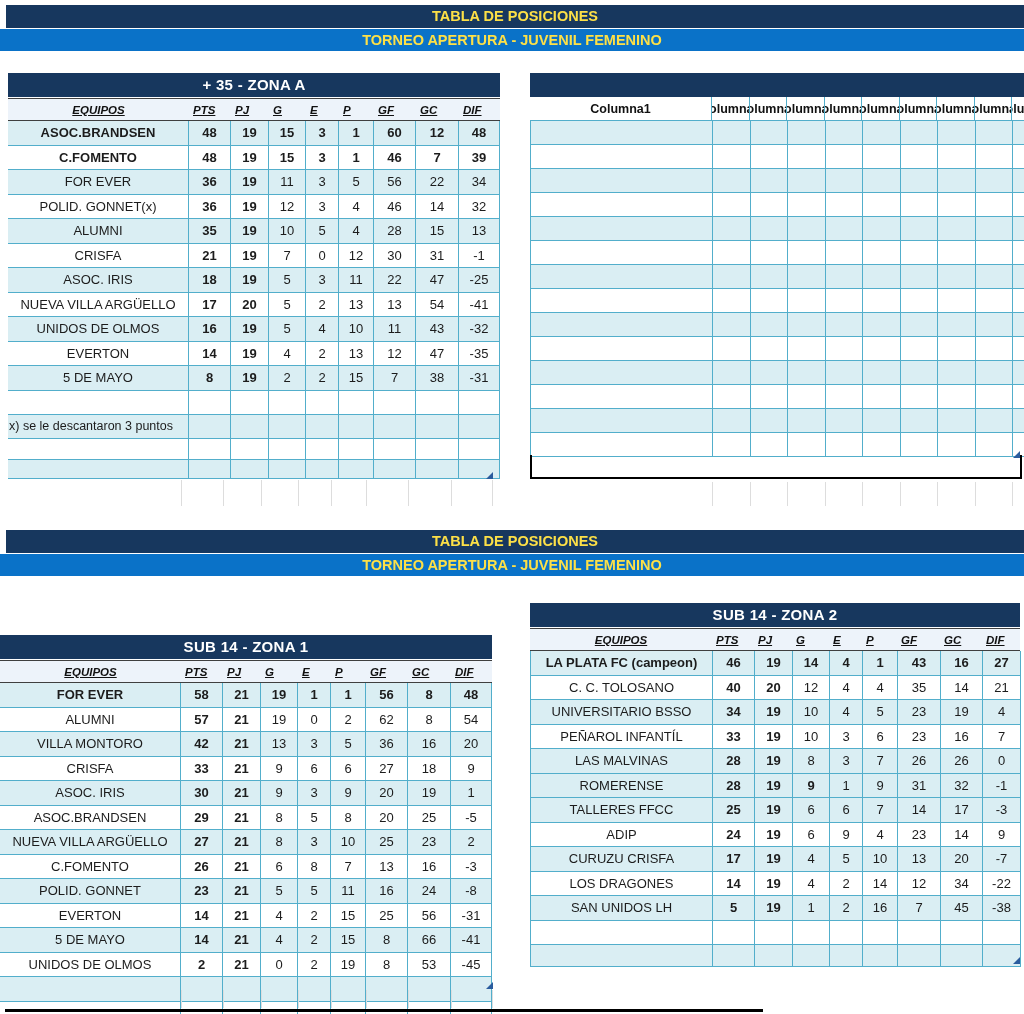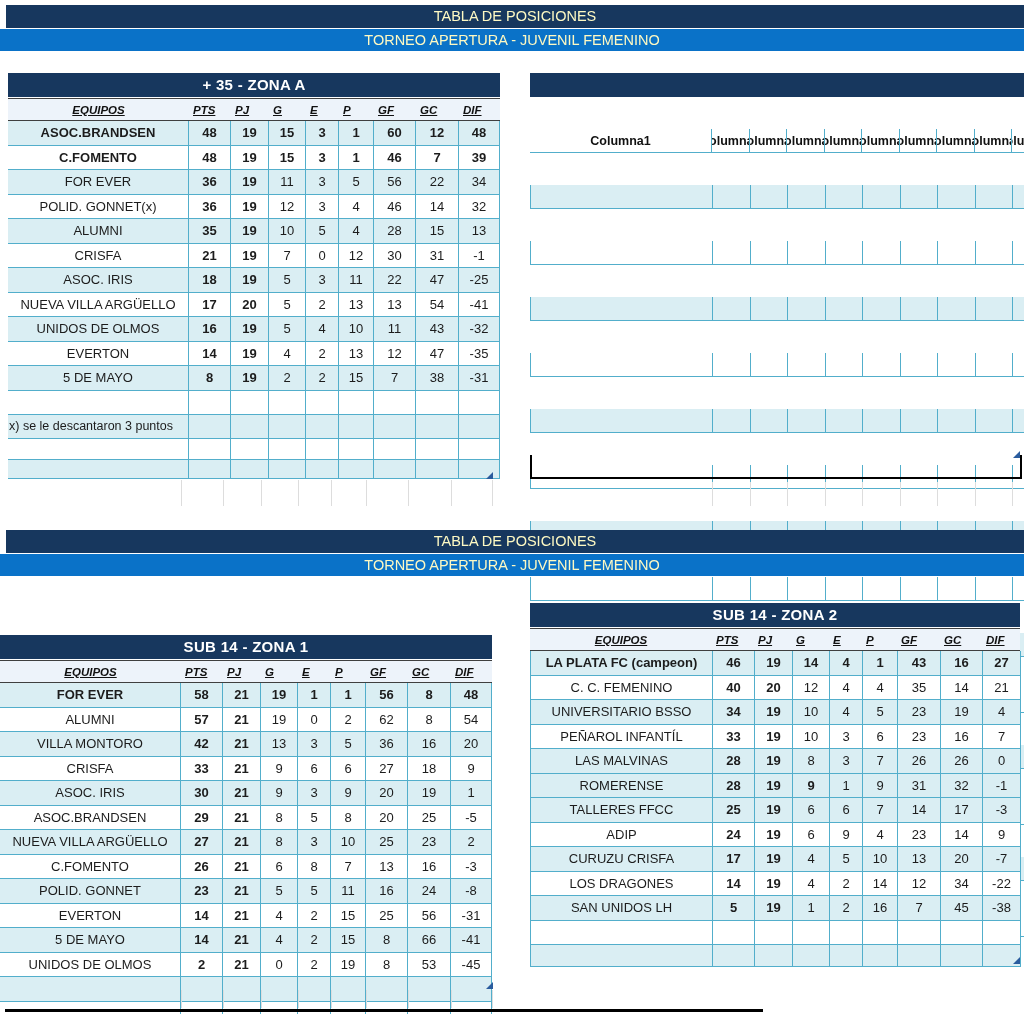--- a/index.html
+++ b/index.html
@@ -1,18 +1,18 @@
 <!DOCTYPE html>
 <html style="--navy: #17375E; --blue: #0A72C8; --shade: #DAEEF3; --bord: #52AECB; --hdrbg: #EDF3FA; --dark: #3F3F3F; --handle: #2A5C9E;"><head>
 <meta charset="utf-8">
 <style>
   html,body{margin:0;padding:0;background:#fff;}
   #page{position:relative;width:1024px;height:1014px;overflow:hidden;background:#fff;
         font-family:"Liberation Sans",sans-serif;-webkit-font-smoothing:antialiased;}
-  .bar{position:absolute;color:#fef9c3;font-weight:normal;text-align:center;font-size:14.5px;}
+  .bar{position:absolute;color:#fde047;font-weight:bold;text-align:center;font-size:14.5px;}
   .bar.navy{background:var(--navy);height:23px;line-height:23px;}
   .bar.blue{background:var(--blue);height:22px;line-height:22px;}
   .tbl{position:absolute;}
   .band{background:var(--navy);color:#fff;font-weight:bold;text-align:center;
         height:24px;line-height:24px;font-size:15px;letter-spacing:.3px;}
   .hrow{display:grid;height:23px;background:var(--hdrbg);margin-top:1px;
         border-top:1.4px solid var(--dark);border-bottom:1.4px solid var(--dark);box-sizing:border-box;}
   .hcell{font-style:italic;font-weight:bold;text-decoration:underline;font-size:11.5px;
          color:#111;display:flex;align-items:center;overflow:hidden;}
   .hcell.first{justify-content:center;}
@@ -21,21 +21,21 @@
   .drow.shade{background:var(--shade);}
   .dcell{border-right:1px solid var(--bord);border-bottom:1px solid var(--bord);
          display:flex;align-items:center;justify-content:center;overflow:hidden;
          font-size:13px;color:#1c1c1c;box-sizing:border-box;}
   .dcell.team{font-size:13px;}
   .dcell.b{font-weight:bold;}
   .rowbold .dcell{font-weight:bold;}
   .dcell.notecell{justify-content:flex-start;padding-left:1px;font-size:12.5px;white-space:nowrap;}
   .g-left{grid-template-columns:181px 42px 38px 37px 33px 35px 42px 43px 41px;}
   .g-z2{grid-template-columns:182px 42px 38px 37px 33px 35px 43px 42px 38px;}
-  .g-col{grid-template-columns:182px repeat(9,37.5px);margin-top:32px;}
+  .g-col{grid-template-columns:182px repeat(9,37.5px);}
   .bl{border-left:1px solid var(--bord);}
   .c-hrow{display:grid;height:24px;background:#fff;border-bottom:1px solid var(--bord);box-sizing:border-box;}
   .c-hcell{font-weight:bold;font-size:12.5px;color:#111;display:flex;align-items:center;
            justify-content:center;border-right:1px solid var(--bord);overflow:hidden;white-space:nowrap;}
   .handle{position:absolute;width:7px;height:7px;background:var(--handle);
           clip-path:polygon(100% 0,100% 100%,0 100%);}
   .gridline{position:absolute;width:1px;background:#ddd;}
   .blackrect{position:absolute;border:2.5px solid #000;border-top:none;background:transparent;box-sizing:border-box;}
   .blackline{position:absolute;background:#000;}
 </style>
@@ -611,21 +611,21 @@
         <div class="dcell num b">46</div>
         <div class="dcell num b">19</div>
         <div class="dcell num">14</div>
         <div class="dcell num">4</div>
         <div class="dcell num">1</div>
         <div class="dcell num">43</div>
         <div class="dcell num">16</div>
         <div class="dcell num">27</div>
       </div>
       <div class="drow g-z2 bl">
-        <div class="dcell team">C. C. FEMENINO</div>
+        <div class="dcell team">C. C. TOLOSANO</div>
         <div class="dcell num b">40</div>
         <div class="dcell num b">20</div>
         <div class="dcell num">12</div>
         <div class="dcell num">4</div>
         <div class="dcell num">4</div>
         <div class="dcell num">35</div>
         <div class="dcell num">14</div>
         <div class="dcell num">21</div>
       </div>
       <div class="drow g-z2 shade bl">

